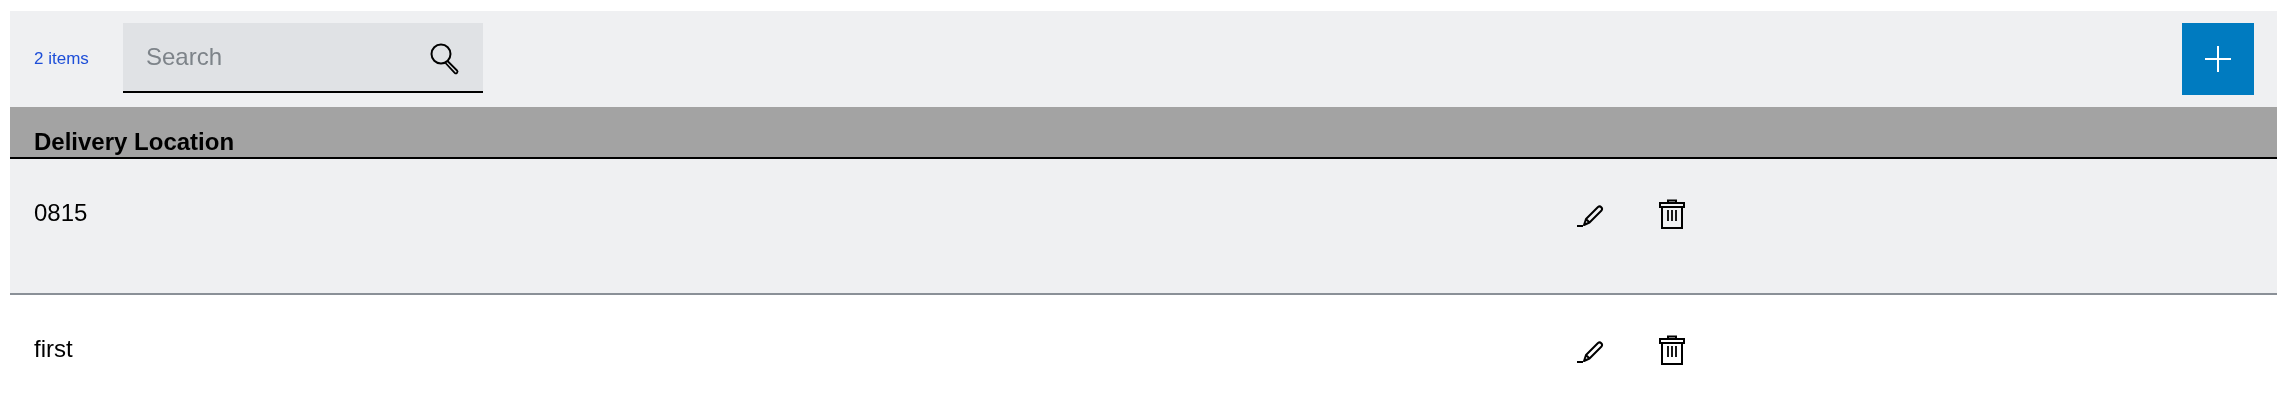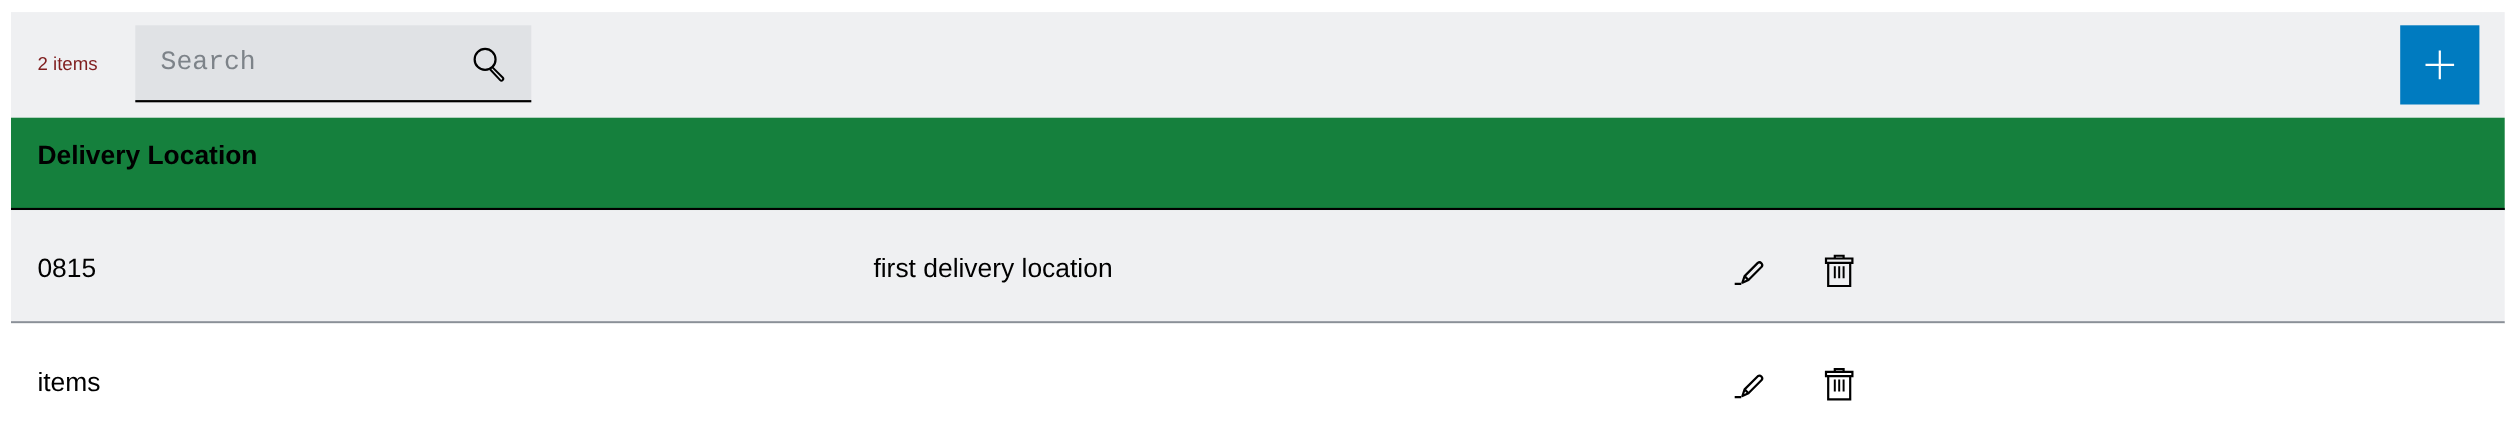--- a/index.html
+++ b/index.html
@@ -1,33 +1,33 @@
 <!DOCTYPE html>
 <html><head>
 <meta charset="utf-8">
 <style>
   html, body { margin:0; padding:0; background:#ffffff; }
   body { width:2285px; height:403px; position:relative; overflow:hidden;
          font-family:"Liberation Sans", "DejaVu Sans", sans-serif; color:#000; }
   .toolbar { position:absolute; left:10px; top:11px; width:2267px; height:96px; background:#eff0f2; }
-  .count { position:absolute; left:24px; top:0; height:96px; line-height:96px; font-size:17px; color:#7f1d1d; }
+  .count { position:absolute; left:24px; top:0; height:96px; line-height:96px; font-size:17px; color:#1d4ed8; }
   .search { position:absolute; left:113px; top:12px; width:360px; height:70px; background:#e0e2e5;
             border-bottom:2px solid #000; box-sizing:border-box; }
   .search input { position:absolute; left:0; top:0; width:300px; height:68px; border:none; outline:none;
-                  background:transparent; font-family:Liberation Mono, monospace; font-size:24px;
+                  background:transparent; font-family:Liberation Sans, sans-serif; font-size:24px;
                   padding:0 0 0 23px; color:#0f172a; }
   .search input::placeholder { color:#7d8389; }
   .search-icon { position:absolute; left:305px; top:18px; width:36px; height:36px; }
   .add-btn { position:absolute; left:2172px; top:12px; width:72px; height:72px; background:#007bc0;
              border:none; padding:0; cursor:pointer; }
   .add-btn svg { position:absolute; left:22px; top:22px; }
   .table { position:absolute; left:10px; top:107px; width:2267px; }
-  .thead { position:relative; height:84px; border-bottom:2px solid #000; box-sizing:border-box; background:#15803d; }
+  .thead { position:relative; height:52px; border-bottom:2px solid #000; box-sizing:border-box; background:#a3a3a3; }
   .th { position:absolute; top:0; height:70px; line-height:70px; font-size:24px; font-weight:bold; }
-  .row { position:relative; height:103px; box-sizing:border-box;text-decoration:underline; }
+  .row { position:relative; height:136px; box-sizing:border-box;text-decoration:underline; }
   .row.r1 { background:#eff0f2; border-bottom:2px solid #8a9097; }
   .row.r2 { background:#fff; }
   .td { position:absolute; top:0; height:107px; line-height:107px; font-size:24px; }
   .icon-btn { position:absolute; top:36px; width:40px; height:40px; border:none; background:transparent; padding:0; cursor:pointer; }
 </style>
 </head>
 <body>
 
 <div class="toolbar">
   <span class="count">2 items</span>
@@ -47,39 +47,38 @@
   </button>
 </div>
 
 <div class="table">
   <div class="thead">
     <span class="th" style="left:24px">Delivery Location</span>
   </div>
 
   <div class="row r1">
     <span class="td" style="left:24px">0815</span>
-    <span class="td" style="left:784px">first delivery location</span>
     <button class="icon-btn" style="left:1558px">
       <svg width="40" height="40" viewBox="0 0 40 40">
         <path d="M9 31 H15" stroke="#000" stroke-width="2"></path>
         <path d="M16 30 L18 24 L30 12 a2.5 2.5 0 0 1 3.5 3.5 L21.5 27.5 Z M18 24 L21.5 27.5" fill="none" stroke="#000" stroke-width="2" stroke-linejoin="round"></path>
       </svg>
     </button>
     <button class="icon-btn" style="left:1642px">
       <svg width="40" height="40" viewBox="0 0 40 40">
         <path d="M8 8 H32 V12 H8 Z" fill="none" stroke="#000" stroke-width="2"></path>
         <path d="M16 8 V5.5 H24 V8" fill="none" stroke="#000" stroke-width="2"></path>
         <path d="M10 12 V33 H30 V12" fill="none" stroke="#000" stroke-width="2"></path>
         <path d="M16 15 V26 M20 15 V26 M24 15 V26" stroke="#000" stroke-width="1.8"></path>
       </svg>
     </button>
   </div>
 
   <div class="row r2">
-    <span class="td" style="left:24px">items</span>
+    <span class="td" style="left:24px">first</span>
     <button class="icon-btn" style="left:1558px">
       <svg width="40" height="40" viewBox="0 0 40 40">
         <path d="M9 31 H15" stroke="#000" stroke-width="2"></path>
         <path d="M16 30 L18 24 L30 12 a2.5 2.5 0 0 1 3.5 3.5 L21.5 27.5 Z M18 24 L21.5 27.5" fill="none" stroke="#000" stroke-width="2" stroke-linejoin="round"></path>
       </svg>
     </button>
     <button class="icon-btn" style="left:1642px">
       <svg width="40" height="40" viewBox="0 0 40 40">
         <path d="M8 8 H32 V12 H8 Z" fill="none" stroke="#000" stroke-width="2"></path>
         <path d="M16 8 V5.5 H24 V8" fill="none" stroke="#000" stroke-width="2"></path>

